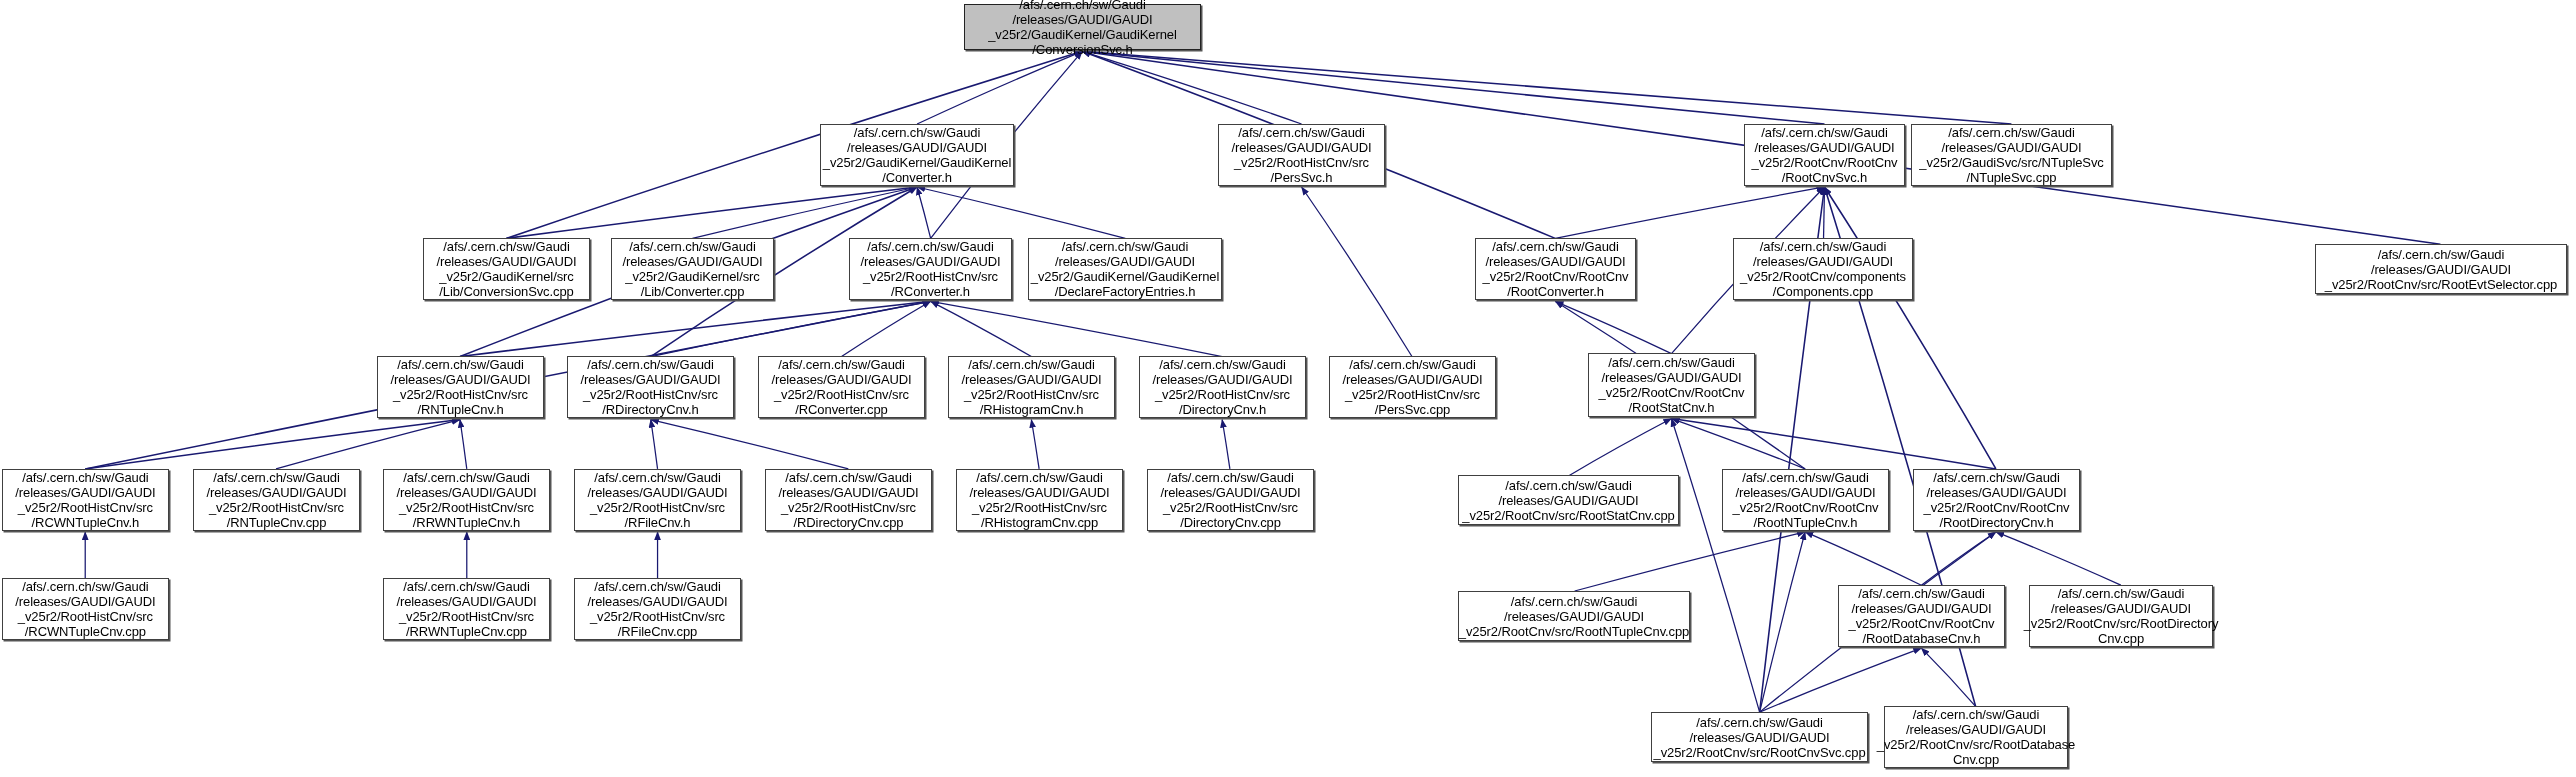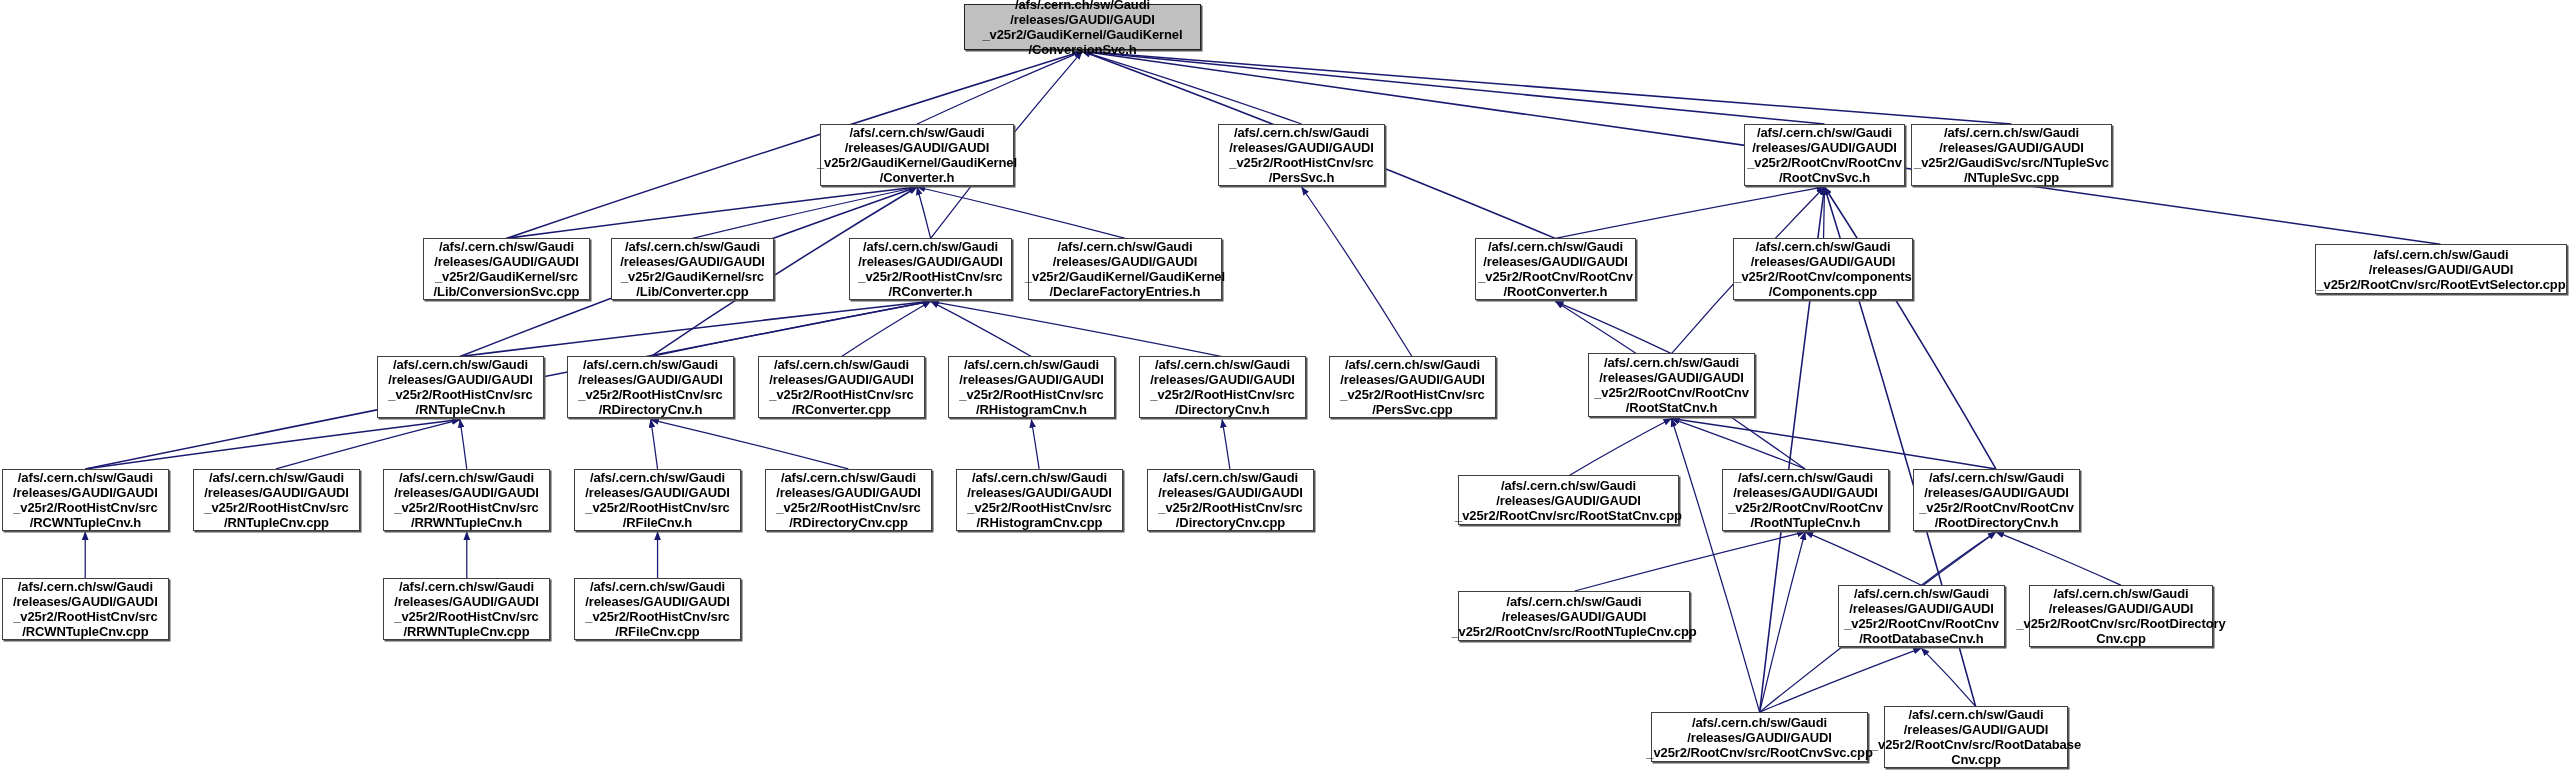--- a/index.html
+++ b/index.html
@@ -9,21 +9,20 @@
   }
   body {
     font-family: "Liberation Sans", sans-serif;
   }
   #graph-canvas {
     position: relative;
     width: 2576px;
     height: 778px;
     background: #ffffff;
     overflow: hidden;
-    font-weight: bold;
   }
   #edge-layer {
     position: absolute;
     left: 0;
     top: 0;
     width: 2576px;
     height: 778px;
     pointer-events: none;
   }
   .node {

